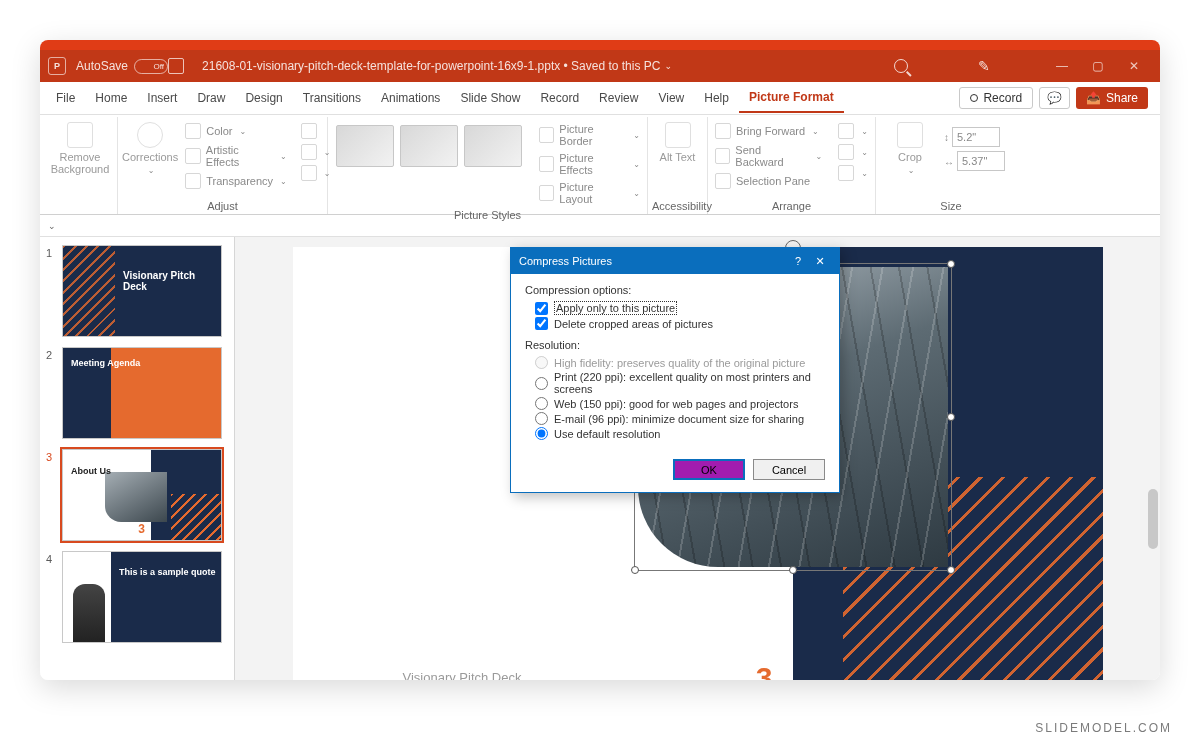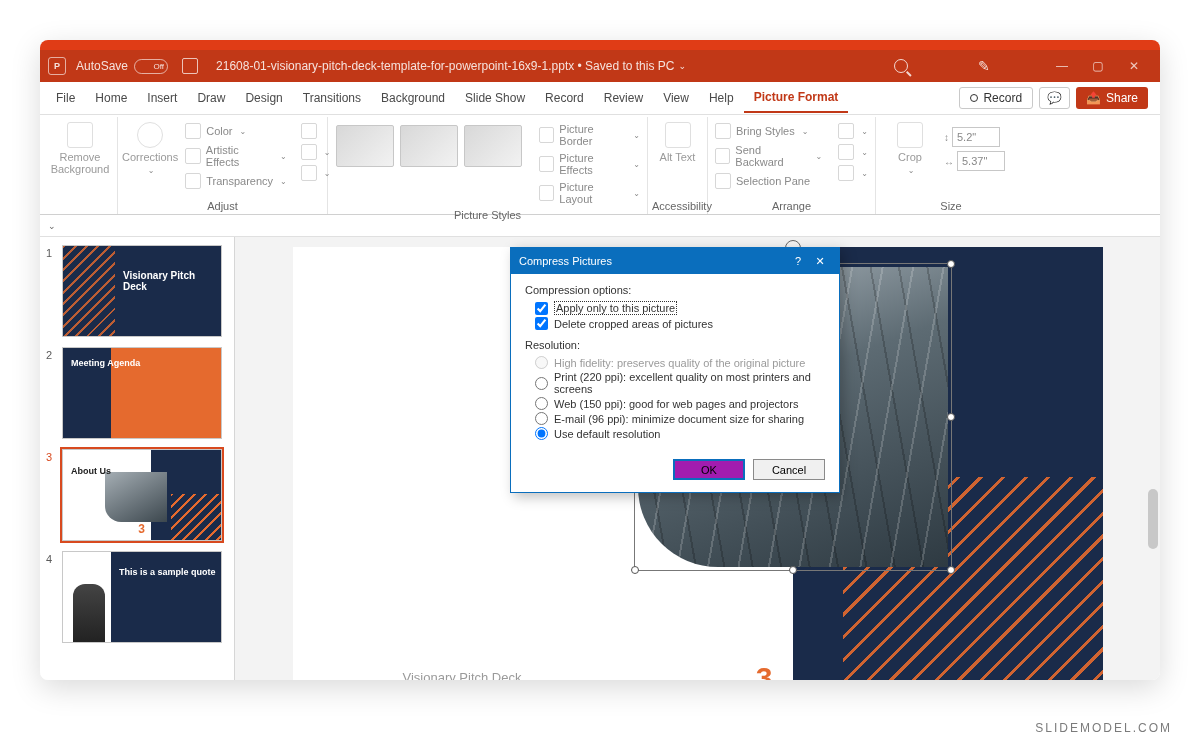--- a/index.html
+++ b/index.html
@@ -3,21 +3,21 @@
 <meta charset="utf-8">
 <style>
 *{box-sizing:border-box;margin:0;padding:0;font-family:"Segoe UI",Arial,sans-serif}
 body{background:#fff;padding:40px 30px;font-size:12px;color:#333}
 .app-window{width:1120px;height:640px;margin:0 auto;box-shadow:0 8px 30px rgba(0,0,0,0.15);border-radius:8px;overflow:hidden;display:flex;flex-direction:column;background:#fff;position:relative}
 
 .orange-strip{height:10px;background:#e03c16}
 .title-bar{height:32px;background:#c13817;display:flex;align-items:center;color:rgba(255,255,255,0.85);padding:0 8px;font-size:12px}
 .title-bar .pp-icon{width:18px;height:18px;border:1px solid rgba(255,255,255,0.6);border-radius:3px;display:flex;align-items:center;justify-content:center;font-size:9px;font-weight:bold;margin-right:10px}
 .title-bar .autosave-label{margin-right:6px}
-.title-bar .autosave-toggle{width:34px;height:15px;border:1px solid rgba(255,255,255,0.6);border-radius:8px;display:flex;align-items:center;padding:0 3px;font-size:8px;justify-content:flex-end;margin-right:14px}
+.title-bar .autosave-toggle{width:34px;height:15px;border:1px solid rgba(255,255,255,0.6);border-radius:8px;display:flex;align-items:center;padding:0 3px;font-size:8px;justify-content:flex-end;}
 .title-bar .save-icon{width:16px;height:16px;border:1px solid rgba(255,255,255,0.7);border-radius:2px;margin-right:18px;position:relative}
 .title-bar .doc-title{flex:0 1 auto}
 .title-bar .chev{margin-left:4px;font-size:9px}
 .title-bar .spacer{flex:1}
 .title-bar .win-btn{width:36px;height:30px;display:flex;align-items:center;justify-content:center;opacity:.85}
 .title-bar .search-ic{width:14px;height:14px;border:1.5px solid rgba(255,255,255,0.8);border-radius:50%;position:relative;margin-right:70px}
 .title-bar .search-ic:after{content:"";position:absolute;width:6px;height:1.5px;background:rgba(255,255,255,0.8);transform:rotate(45deg);right:-5px;bottom:-2px}
 .title-bar .brush-ic{width:16px;height:16px;position:relative;margin-right:50px}
 .title-bar .brush-ic:before{content:"✎";color:rgba(255,255,255,0.85);font-size:14px}
 .ribbon-tabs{height:30px;background:#fff;display:flex;align-items:center;padding:16px 6px;border-bottom:1px solid #e0e0e0}
@@ -128,21 +128,21 @@
     <div class="win-btn">✕</div>
   </div>
 
   <div class="ribbon-tabs">
     <div class="tab">File</div>
     <div class="tab">Home</div>
     <div class="tab">Insert</div>
     <div class="tab">Draw</div>
     <div class="tab">Design</div>
     <div class="tab">Transitions</div>
-    <div class="tab">Background</div>
+    <div class="tab">Animations</div>
     <div class="tab">Slide Show</div>
     <div class="tab">Record</div>
     <div class="tab">Review</div>
     <div class="tab">View</div>
     <div class="tab">Help</div>
     <div class="tab active">Picture Format</div>
     <div class="right-cluster">
       <div class="rec-btn">
           <span class="rec-dot"></span>
           <span>Record</span>
@@ -235,21 +235,21 @@
             <span style="text-align:center;line-height:1.1">Alt Text</span>
           </div>
         </div>
       <div class="grp-label">Accessibility</div>
     </div>
     <div class="grp" style="width:168px">
       <div class="grp-tools">
         <div class="smallrow">
           <div class="smallitem">
               <div class="ic"></div>
-              <span>Bring Styles</span>
+              <span>Bring Forward</span>
               <span class="chev-s">⌄</span>
             </div>
           <div class="smallitem">
               <div class="ic"></div>
               <span>Send Backward</span>
               <span class="chev-s">⌄</span>
             </div>
           <div class="smallitem">
               <div class="ic"></div>
               <span>Selection Pane</span>

